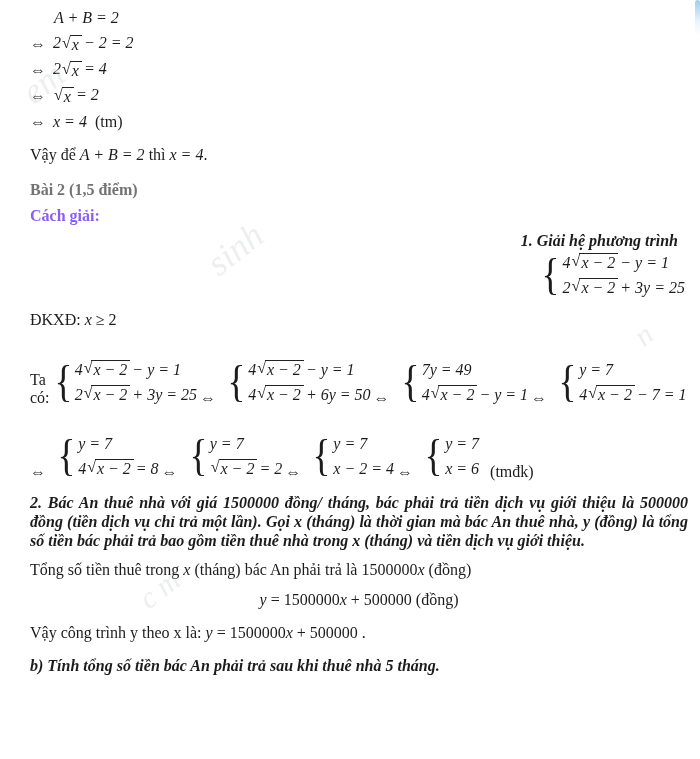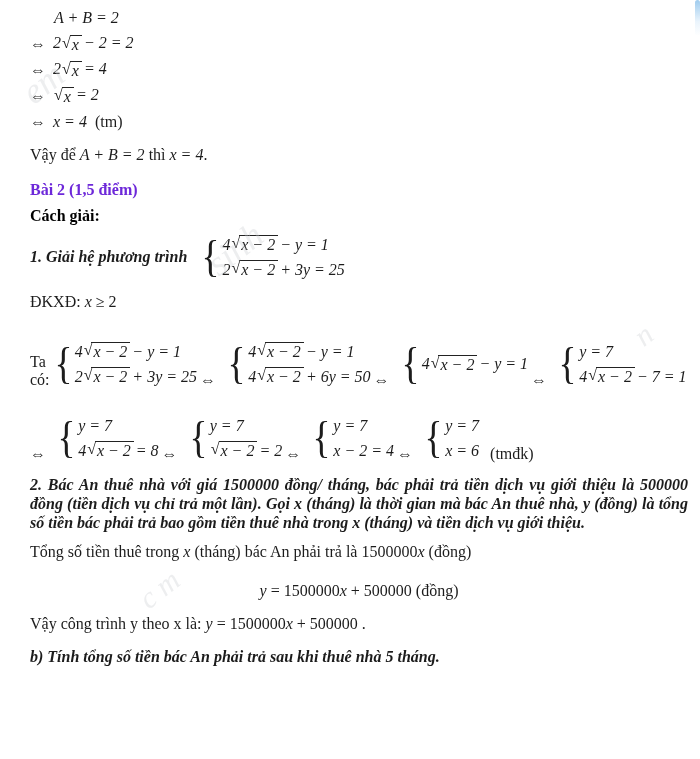--- a/index.html
+++ b/index.html
@@ -34,27 +34,27 @@
   .radicand{display:inline-block;border-top:1px solid #222;line-height:1.05;
             padding:1px 3px 0 2px;margin-left:-1px;}
   
   .sysline{display:flex;align-items:flex-end;margin-top:24px;}
   .system{display:inline-flex;align-items:center;margin:0 3px;}
   .brace{font-size:44px;line-height:50px;font-weight:400;transform:scaleX(.85);margin-right:1px;}
   .srows{display:inline-flex;flex-direction:column;}
   .srow{height:25px;display:flex;align-items:center;white-space:nowrap;}
   
   .line{margin-top:7px;line-height:26px;}
-  .title-red{color:#6d28d9;font-weight:bold;margin-top:10px;line-height:24px;}
-  .title-blue{color:#000000;font-weight:bold;margin-top:2px;line-height:24px;}
+  .title-red{color:#737373;font-weight:bold;margin-top:10px;line-height:24px;}
+  .title-blue{color:#8b5cf6;font-weight:bold;margin-top:2px;line-height:24px;}
   .bold-italic{font-weight:bold;font-style:italic;}
-  .part1{display:flex;align-items:center;margin-top:4px;}
+  .part1{display:flex;align-items:flex-end;margin-top:4px;flex-direction:column;}
   .part1 .label{margin-right:10px;}
   .para{margin-top:12px;text-align:justify;line-height:19px;}
-  .center-line{text-align:center;margin-top:13px;line-height:26px;}
+  .center-line{text-align:center;margin-top:4px;line-height:26px;}
 </style>
 </head>
 <body>
 
 <div class="page">
 
   <div class="scroll-strip"></div>
   <div class="wm wm1">em</div>
   <div class="wm wm2">sinh</div>
   <div class="wm wm3">c m</div>
@@ -175,20 +175,21 @@
               <span class="radicand">x − 2</span>
             </span>
             <span>+ 6y = 50</span>
           </span>
       </span>
     </span>
     <span class="arrow">⇔</span>
     <span class="system">
       <span class="brace">{</span>
       <span class="srows">
+        <span class="srow math">7y = 49</span>
         <span class="srow math">
             <span>4</span>
             <span class="sqrt">
               <span class="sign">√</span>
               <span class="radicand">x − 2</span>
             </span>
             <span>− y = 1</span>
           </span>
       </span>
     </span>

